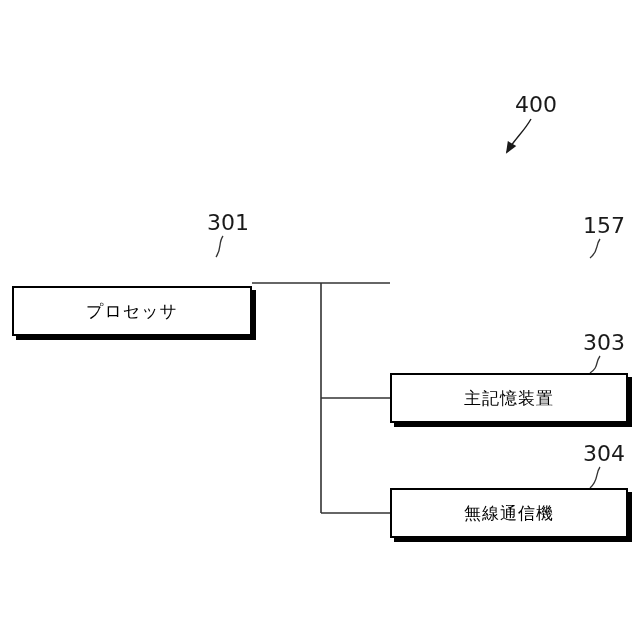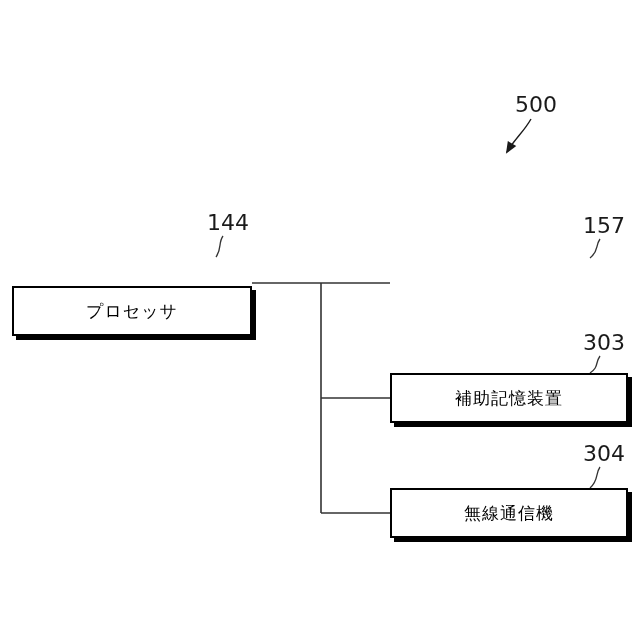--- a/index.html
+++ b/index.html
@@ -77,29 +77,29 @@
     <line x1="321" y1="513" x2="390" y2="513" stroke="#333333" stroke-width="1.6"></line>
 
     <path d="M531,119 C523,133 516,137 507,152" fill="none" stroke="#1a1a1a" stroke-width="1.4" marker-end="url(#arrowhead)"></path>
 
     <path d="M223,236 C218,243 222,249 216,257" fill="none" stroke="#333333" stroke-width="1.3"></path>
     <path d="M600,239 C595,246 599,251 590,258" fill="none" stroke="#333333" stroke-width="1.3"></path>
     <path d="M600,356 C595,363 599,367 590,373" fill="none" stroke="#333333" stroke-width="1.3"></path>
     <path d="M600,467 C595,474 599,480 590,488" fill="none" stroke="#333333" stroke-width="1.3"></path>
   </svg>
 
-  <div class="ref-num" id="ref-300">500</div>
-  <div class="ref-num" id="ref-301">144</div>
+  <div class="ref-num" id="ref-300">400</div>
+  <div class="ref-num" id="ref-301">301</div>
   <div class="ref-num" id="ref-302">157</div>
   <div class="ref-num" id="ref-303">303</div>
   <div class="ref-num" id="ref-304">304</div>
 
   <div class="block" id="box-processor">
     <span class="block-label">プロセッサ</span>
   </div>
   <div class="block" id="box-auxmem">
-    <span class="block-label">補助記憶装置</span>
+    <span class="block-label">主記憶装置</span>
   </div>
   <div class="block" id="box-wireless">
     <span class="block-label">無線通信機</span>
   </div>
 
 </div>
 
 </body></html>

